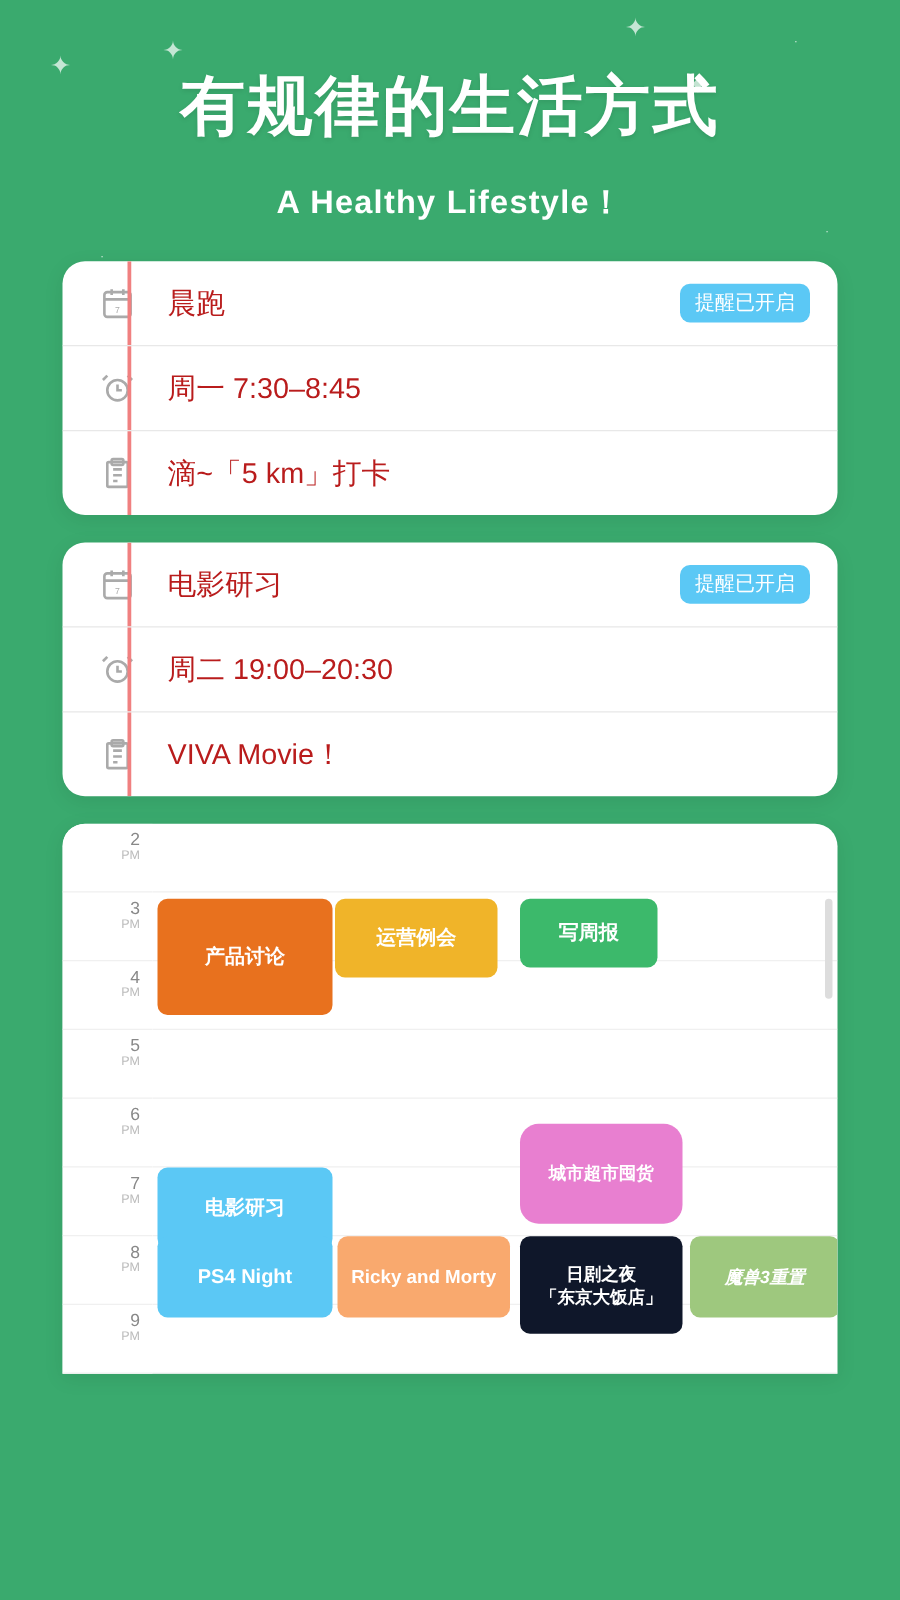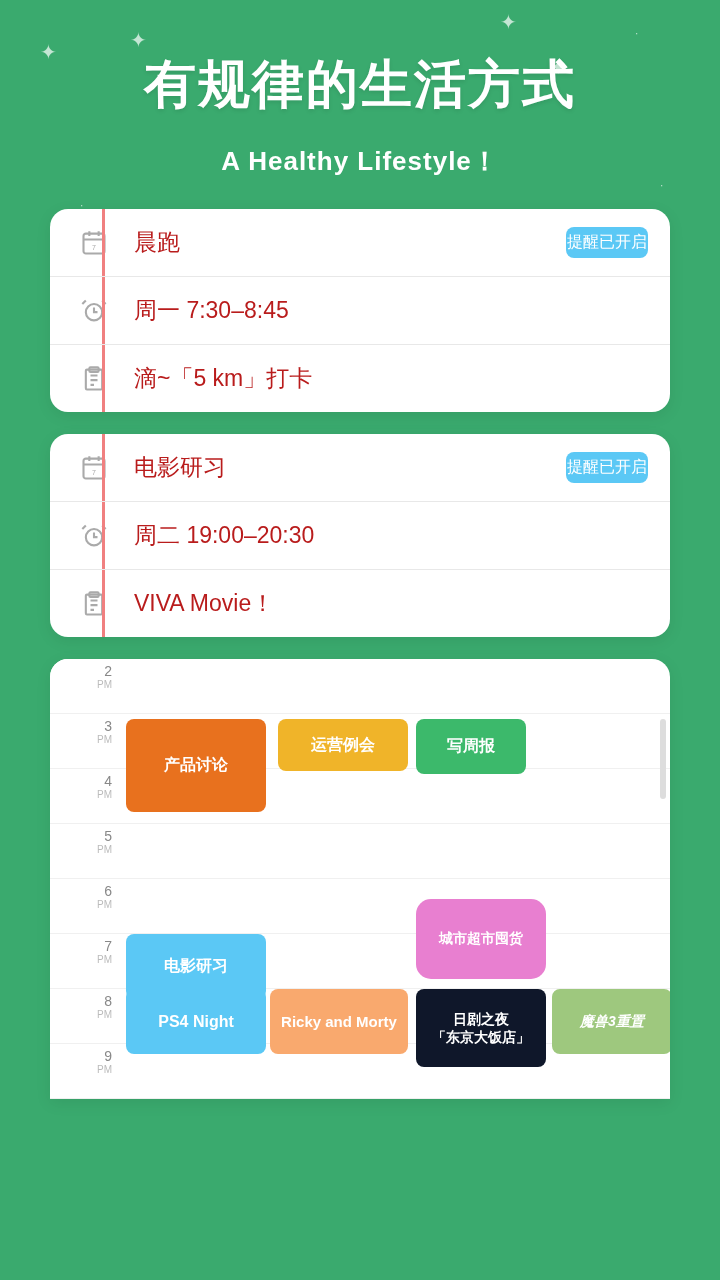--- a/index.html
+++ b/index.html
@@ -82,21 +82,21 @@
       flex: 1;
       padding-left: 18px;
       font-size: 23px;
       color: #b91c1c;
       font-weight: 500;
     }
     .badge-reminder {
       background: #5bc8f5;
       color: #fff;
       font-size: 16px;
-      padding: 5px 1px;
+      padding: 5px 12px;
       border-radius: 8px;
       white-space: nowrap;
     }
 
     
     .calendar-section {
       margin: 0 50px 0;
       background: #fff;
       border-radius: 18px 18px 0 0;
       overflow: hidden;
@@ -337,21 +337,21 @@
         <div class="grid-line"></div>
         <div class="grid-line"></div>
         <div class="grid-line"></div>
         <div class="grid-line"></div>
         <div class="grid-line"></div>
         <div class="grid-line"></div>
 
       </div>
 
       <div class="event-block" style="background:#e8711e;top:60px;left:4px;width:140px;height:93px;">产品讨论</div>
-      <div class="event-block" style="background:#f0b429;top:60px;left:156px;width:130px;height:52px;">运营例会</div>
+      <div class="event-block" style="background:#f0b429;top:60px;left:146px;width:130px;height:63px;">运营例会</div>
       <div class="event-block" style="background:#3cb96b;top:60px;left:294px;width:110px;height:55px;">写周报</div>
       <div class="event-block" style="background:#5bc8f5;top:275px;left:4px;width:140px;height:65px;">电影研习</div>
       <div class="event-block" style="background:#e87fd0;top:240px;left:294px;width:130px;height:80px;font-size:14px;border-radius:15px;">城市超市囤货</div>
       <div class="event-block" style="background:#f9a96e;top:330px;left:148px;width:138px;height:65px;font-size:15px;">Ricky and Morty</div>
       <div class="event-block" style="background:#5bc8f5;top:330px;left:4px;width:140px;height:65px;">PS4 Night</div>
       <div class="event-block" style="background:#0f172a;top:330px;left:294px;width:130px;height:78px;font-size:14px;line-height:1.3;">日剧之夜<br>「东京大饭店」</div>
       <div class="event-block" style="background:#9ec87e;top:330px;left:430px;width:120px;height:65px;font-size:14px;font-style:italic;">魔兽3重置</div>
       <div class="scrollbar-stub"></div>
     </div>
   </div>

